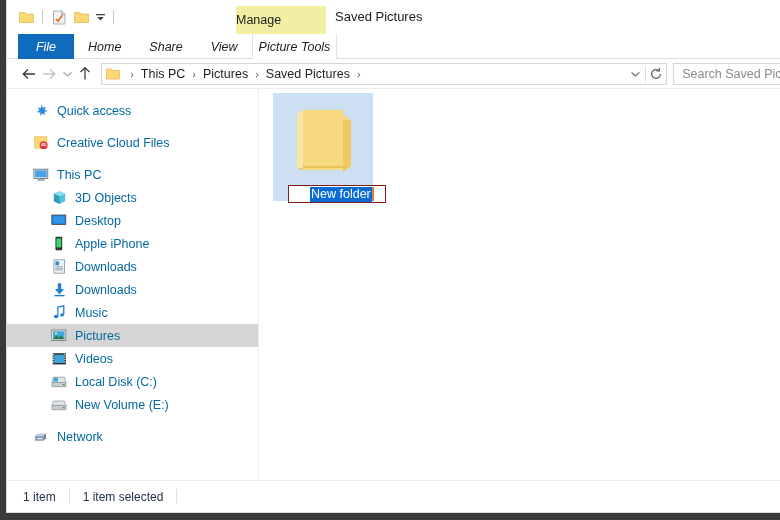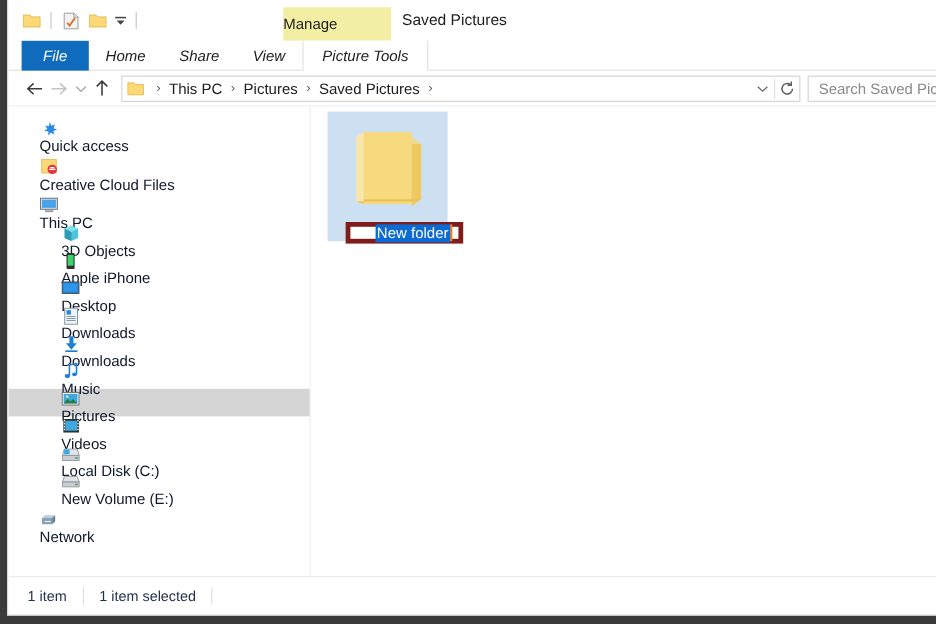--- a/index.html
+++ b/index.html
@@ -79,21 +79,21 @@
   .tab.file {
     background: #0f6cbd;
     color: #ffffff;
     min-width: 56px;
     margin-left: 11px;
   }
   .tab.ctx {
     border-left: 1px solid #e2e2e2;
     border-right: 1px solid #e2e2e2;
     background: #ffffff;
-    padding: 0 16px;
+    padding: 0 6px;
   }
 
   
   .navbar {
     position: relative;
     height: 30px;
     background: #ffffff;
     display: flex; align-items: center;
     padding: 0 0 0 12px;
     border-bottom: 1px solid #ebebeb;
@@ -150,24 +150,23 @@
   }
   .sidebar {
     width: 252px;
     background: #ffffff;
     padding-top: 10px;
     border-right: 1px solid #ebebeb;
     position: relative;
   }
   .nav-item {
     height: 23px;
-    display: flex; 
-    font-size: 12.5px; color: #0f172a;
+    display: flex; align-items: center;
+    font-size: 12.5px; color: #0369a1;
     white-space: nowrap;
-    flex-direction: column;
   }
   .nav-item .ic {
     width: 16px; height: 16px;
     margin-right: 8px;
     display: flex; align-items: center; justify-content: center;
     flex: 0 0 16px;
   }
   .nav-item.lvl0 { padding-left: 26px; }
   .nav-item.lvl1 { padding-left: 44px; }
   .nav-item.sel { background: #d5d5d5; }
@@ -188,21 +187,21 @@
   .folder-wrap {
     margin-top: 9px;
     width: 68px; height: 76px;
     display: flex; align-items: center; justify-content: center;
   }
   .rename-box {
     position: absolute;
     left: 15px; top: 92px;
     width: 98px; height: 18px;
     background: #ffffff;
-    border: 4px solid #7f1d1d;
+    border: 1px solid #7f1d1d;
     display: flex; align-items: center;
     padding: 0 1px;
   }
   .rename-text {
     background: #0a6bd4;
     color: #ffffff;
     font-size: 12.5px;
     line-height: 15px;
     padding: 0 1px;
     margin-left: 20px;
@@ -377,36 +376,36 @@
               <path d="M8 1.2l6 2.7v8.2L8 14.8 2 12.1V3.9z" fill="#4fc3d9"></path>
               <path d="M8 1.2l6 2.7L8 6.8 2 3.9z" fill="#7fe0ef"></path>
               <path d="M8 6.8v8L2 12.1V3.9z" fill="#2f9cb5"></path>
             </svg>
           </span>
           <span>3D Objects</span>
         </div>
 
         <div class="nav-item lvl1">
           <span class="ic">
+            <svg width="16" height="13" viewBox="0 0 16 13">
+              <rect x="0.8" y="1" width="14" height="9.5" fill="#1e7fd4" stroke="#4a4a4a" stroke-width="0.8"></rect>
+              <rect x="2" y="2.2" width="11.6" height="7" fill="#2f95e8"></rect>
+            </svg>
+          </span>
+          <span>Desktop</span>
+        </div>
+
+        <div class="nav-item lvl1">
+          <span class="ic">
             <svg width="10" height="15" viewBox="0 0 10 16">
               <rect x="1.2" y="0.8" width="7.2" height="14.4" rx="1" fill="#2f2f2f"></rect>
               <rect x="2.2" y="2.6" width="5.2" height="9.6" fill="#3bd46a"></rect>
             </svg>
           </span>
           <span>Apple iPhone</span>
-        </div>
-
-        <div class="nav-item lvl1">
-          <span class="ic">
-            <svg width="16" height="13" viewBox="0 0 16 13">
-              <rect x="0.8" y="1" width="14" height="9.5" fill="#1e7fd4" stroke="#4a4a4a" stroke-width="0.8"></rect>
-              <rect x="2" y="2.2" width="11.6" height="7" fill="#2f95e8"></rect>
-            </svg>
-          </span>
-          <span>Desktop</span>
         </div>
 
         <div class="nav-item lvl1">
           <span class="ic">
             <svg width="13" height="15" viewBox="0 0 14 16">
               <rect x="1" y="0.8" width="11.5" height="14.4" fill="#eef3f8" stroke="#7d8a96" stroke-width="0.8"></rect>
               <rect x="2.6" y="2.6" width="4" height="4" fill="#2f8ad4"></rect>
               <path d="M2.6 8.2h8.2M2.6 10h8.2M2.6 11.8h8.2" stroke="#8a99a8" stroke-width="0.9"></path>
             </svg>
           </span>

